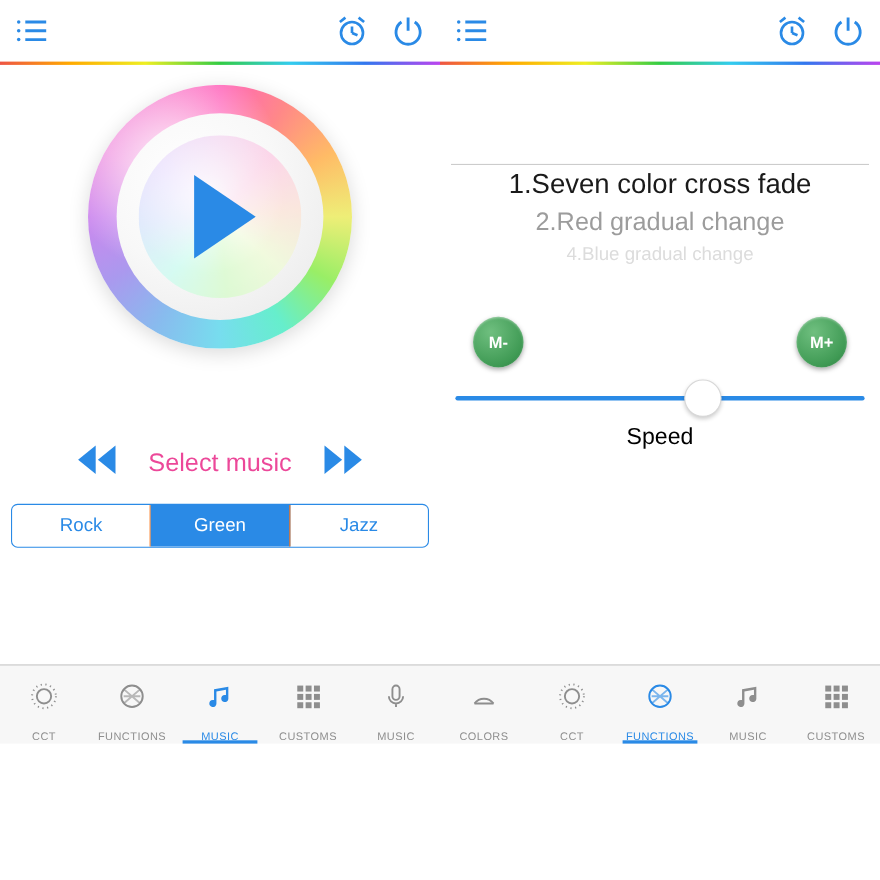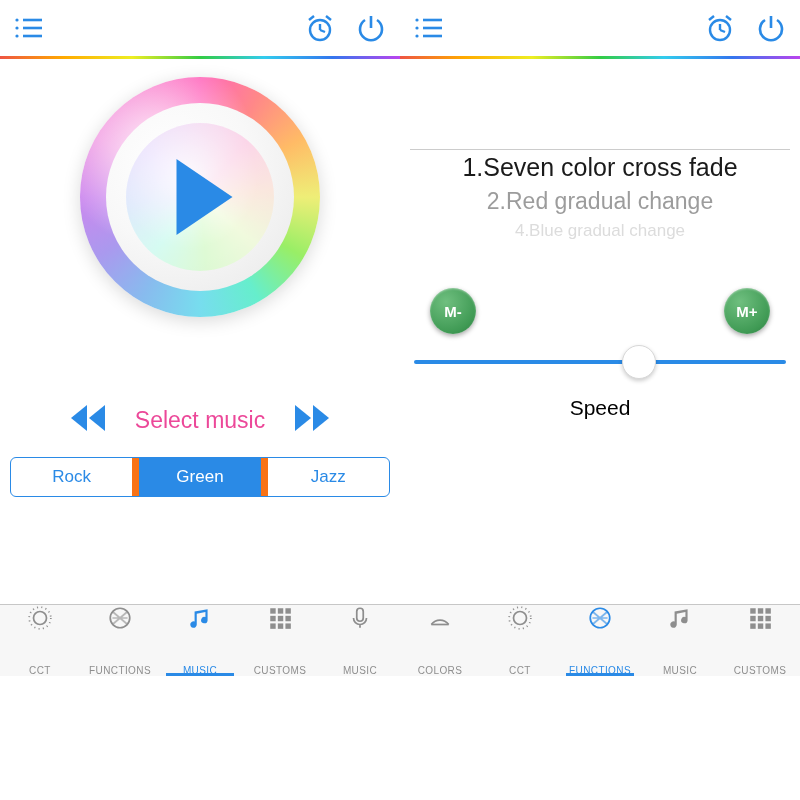--- a/index.html
+++ b/index.html
@@ -50,21 +50,21 @@
     position:absolute; left:50%; top:50%; transform:translate(-42%,-50%);
     width:0;height:0; z-index:3;
     border-left:56px solid #2a8ae6;
     border-top:38px solid transparent;
     border-bottom:38px solid transparent;
   }
   .select-row{ display:flex; align-items:center; justify-content:center; gap:28px; margin-top:86px;}
   .sel-label{ color:#ec4899; font-size:23px; }
   .skip-btn { color:#2a8ae6; cursor:pointer; }
   .seg-group{ display:flex; margin:20px 10px 0; border:1px solid #2a8ae6; border-radius:6px; overflow:hidden;}
-  .seg{ flex:1; text-align:center; font-size:17px; padding:9px 0; color:#2a8ae6; border-right:7px solid #f97316; cursor:pointer;}
+  .seg{ flex:1; text-align:center; font-size:17px; padding:9px 0; color:#2a8ae6; border-right:1px solid #f97316; cursor:pointer;}
   .seg:last-child{border-right:none;}
   .seg.active{ background:#2a8ae6; color:#fff;}
   
   .fn-divider { border-top:1px solid #ccc; margin:0 10px;}
   .fn-list { margin-top:90px; text-align:center; }
   .fn-item { font-size:25px; color:#1a1a1a; padding:3px 0; cursor:pointer;}
   .fn-item.fade1{ color:#9c9c9c; font-size:23px;}
   .fn-item.fade2{ color:#c2c2c2; font-size:20px;}
   .fn-item.fade3{ color:#dcdcdc; font-size:17px;}
   .mm-row{ display:flex; justify-content:space-between; align-items:center; padding:0 30px; margin-top:44px;}
@@ -72,24 +72,24 @@
     width:46px;height:46px;border-radius:50%;
     background: radial-gradient(circle at 35% 30%, #6fbf7f 0%, #3f9a54 70%, #2d7a3f 100%);
     color:#fff; font-weight:600; font-size:15px;
     display:flex;align-items:center;justify-content:center;
     box-shadow:0 2px 5px rgba(0,0,0,.35), inset 0 1px 2px rgba(255,255,255,.4);
     cursor:pointer;
   }
   .slider-wrap{ padding:0 14px; margin-top:26px; position:relative;}
   .track{ height:4px; background:#2a8ae6; border-radius:2px; position:relative;}
   .thumb{ position:absolute; width:34px;height:34px;border-radius:50%; background:#fff; border:1px solid #d8d8d8; box-shadow:0 2px 4px rgba(0,0,0,.2); top:-15px; left:56%; cursor:grab;}
-  .speed-lbl{ text-align:center; font-size:21px; margin-top:32px;}
+  .speed-lbl{ text-align:center; font-size:21px; margin-top:22px;}
   
   .tabbar{ height:72px; border-top:1px solid #c7c7c7; background:#f7f7f7; display:flex;}
-  .tab{ flex:1; display:flex; flex-direction:column; align-items:center; justify-content:space-between; gap:19px; color:#8e8e8e; cursor:pointer; position:relative;}
+  .tab{ flex:1; display:flex; flex-direction:column; align-items:center; justify-content:flex-end; gap:19px; color:#8e8e8e; cursor:pointer; position:relative;}
   .tab.active{ color:#2a8ae6;}
   .tab.active::after{ content:""; position:absolute; bottom:0; left:6px; right:6px; height:3px; background:#2a8ae6;}
   .tab-label{ font-size:10px; letter-spacing:.4px;}
   .tab svg{ width:26px; height:26px;}
 </style>
 </head>
 <body>
 
 <div class="pane">
   <div class="topbar">

